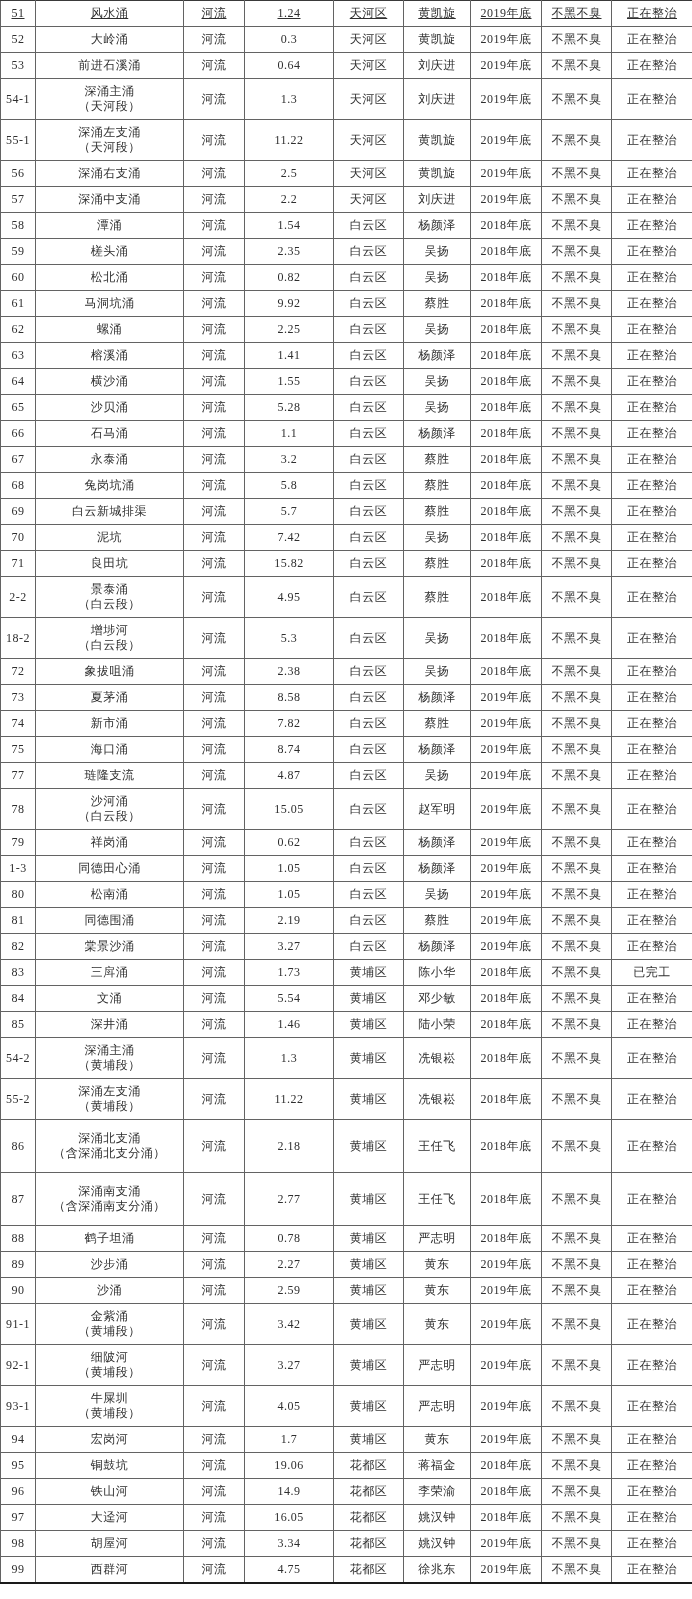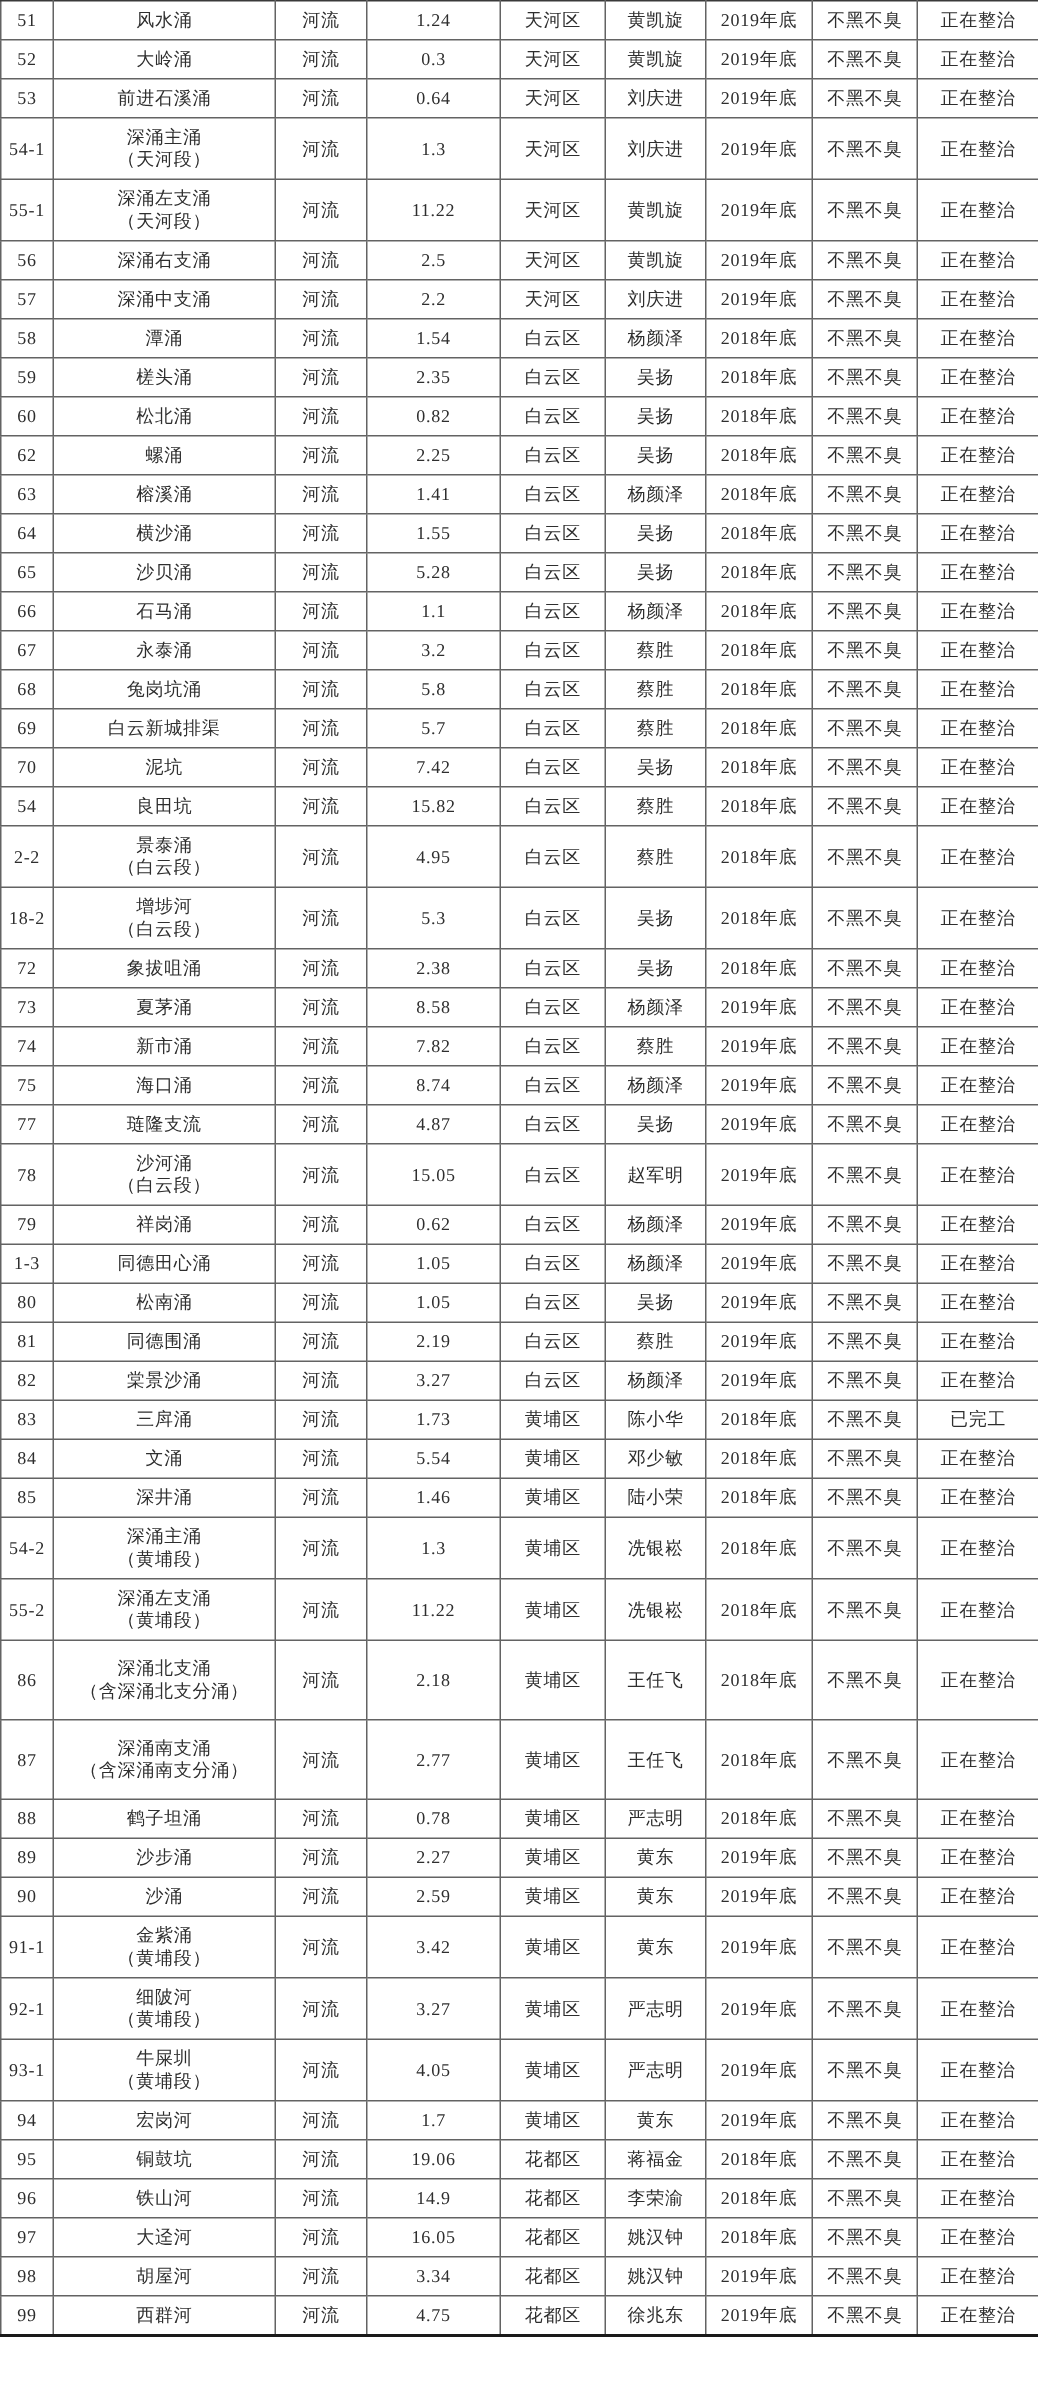--- a/index.html
+++ b/index.html
@@ -27,21 +27,21 @@
     color: #2e2e2e;
     overflow: hidden;
     letter-spacing: 0.5px;
   }
   table.river-table tr { height: 25px; }
   table.river-table tr.h2 { height: 40px; margin-top: 36px; }
   table.river-table tr.h3 { height: 53px; }
   td.cell-name { white-space: pre-line; }
   td.cell-length { letter-spacing: 1px; }
   table.river-table { border-bottom: 2px solid #1a1a1a; }
-  table.river-table tr:first-child td { border-top-color: #3a3a3a; }
+  table.river-table tr:first-child td { border-top-color: #3a3a3a; text-decoration: underline; }
 </style>
 </head>
 <body>
 
 <table class="river-table">
   <colgroup>
     <col style="width:35px">
     <col style="width:148px">
     <col style="width:61px">
     <col style="width:89px">
@@ -158,20 +158,31 @@
     <td class="cell-name">松北涌</td>
     <td class="cell-type">河流</td>
     <td class="cell-length">0.82</td>
     <td class="cell-district">白云区</td>
     <td class="cell-person">吴扬</td>
     <td class="cell-deadline">2018年底</td>
     <td class="cell-target">不黑不臭</td>
     <td class="cell-status">正在整治</td>
   </tr>
       <tr>
+    <td class="cell-no">61</td>
+    <td class="cell-name">马洞坑涌</td>
+    <td class="cell-type">河流</td>
+    <td class="cell-length">9.92</td>
+    <td class="cell-district">白云区</td>
+    <td class="cell-person">蔡胜</td>
+    <td class="cell-deadline">2018年底</td>
+    <td class="cell-target">不黑不臭</td>
+    <td class="cell-status">正在整治</td>
+  </tr>
+      <tr>
     <td class="cell-no">62</td>
     <td class="cell-name">螺涌</td>
     <td class="cell-type">河流</td>
     <td class="cell-length">2.25</td>
     <td class="cell-district">白云区</td>
     <td class="cell-person">吴扬</td>
     <td class="cell-deadline">2018年底</td>
     <td class="cell-target">不黑不臭</td>
     <td class="cell-status">正在整治</td>
   </tr>
@@ -257,21 +268,21 @@
     <td class="cell-name">泥坑</td>
     <td class="cell-type">河流</td>
     <td class="cell-length">7.42</td>
     <td class="cell-district">白云区</td>
     <td class="cell-person">吴扬</td>
     <td class="cell-deadline">2018年底</td>
     <td class="cell-target">不黑不臭</td>
     <td class="cell-status">正在整治</td>
   </tr>
       <tr>
-    <td class="cell-no">54</td>
+    <td class="cell-no">71</td>
     <td class="cell-name">良田坑</td>
     <td class="cell-type">河流</td>
     <td class="cell-length">15.82</td>
     <td class="cell-district">白云区</td>
     <td class="cell-person">蔡胜</td>
     <td class="cell-deadline">2018年底</td>
     <td class="cell-target">不黑不臭</td>
     <td class="cell-status">正在整治</td>
   </tr>
       <tr class="h2">

